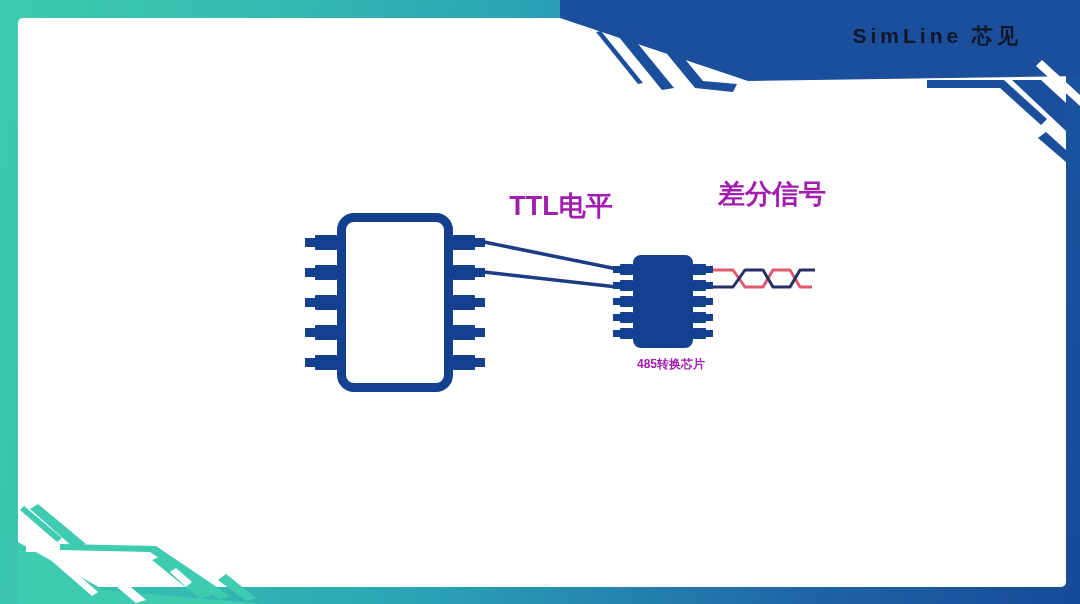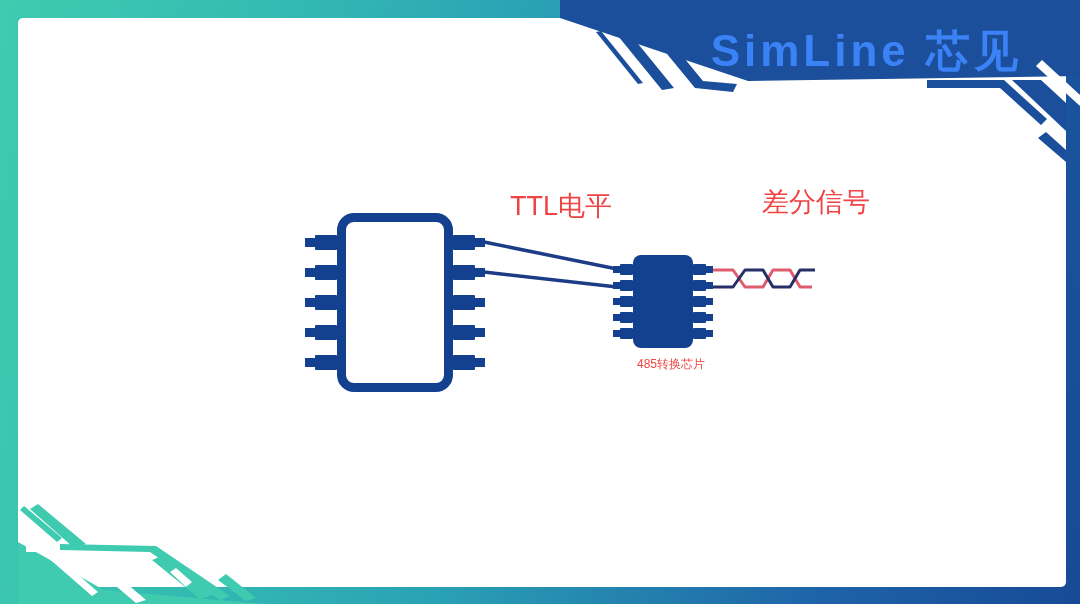--- a/index.html
+++ b/index.html
@@ -14,21 +14,21 @@
   }
   .canvas{
     position:absolute;left:18px;top:18px;right:14px;bottom:17px;
     background:#ffffff;border-radius:5px;
   }
   .overlay-svg{position:absolute;inset:0;width:1080px;height:604px;pointer-events:none;}
 
   
   .logo{
     position:absolute;top:22px;right:58px;
-    color:#3b82f6;font-size:44px;font-weight:bold;letter-spacing:4px;
+    color:#0f172a;font-size:21px;font-weight:bold;letter-spacing:4px;
     white-space:nowrap;
   }
 
   
   .mcu{
     position:absolute;left:337px;top:213px;width:116px;height:179px;
     box-sizing:border-box;border:9px solid #14418f;border-radius:17px;background:#ffffff;
   }
   .pin{position:absolute;background:#14418f;border-radius:1px;}
   .pin::before{content:'';position:absolute;background:#14418f;}
@@ -42,25 +42,25 @@
   .conv{
     position:absolute;left:633px;top:255px;width:60px;height:93px;
     background:#14418f;border-radius:8px;
   }
   .conv-pin-l{left:620px;width:13px;height:11px;}
   .conv-pin-l::before{left:-7px;top:2px;width:7px;height:7px;}
   .conv-pin-r{left:693px;width:13px;height:11px;}
   .conv-pin-r::before{right:-7px;top:2px;width:7px;height:7px;}
 
   .lbl{
-    position:absolute;color:#ef4444;font-weight:normal;white-space:nowrap;
+    position:absolute;color:#a21caf;font-weight:bold;white-space:nowrap;
     transform:translateX(-50%);
   }
   .lbl-ttl{left:561px;top:188px;font-size:27px;}
-  .lbl-diff{left:772px;top:184px;font-size:27px;margin-left:44px;}
+  .lbl-diff{left:772px;top:176px;font-size:27px;}
   .lbl-conv{left:671px;top:356px;font-size:12px;}
 </style>
 </head>
 <body>
 
 <div class="slide">
 
   <div class="frame-bg"></div>
   <div class="canvas"></div>
 

